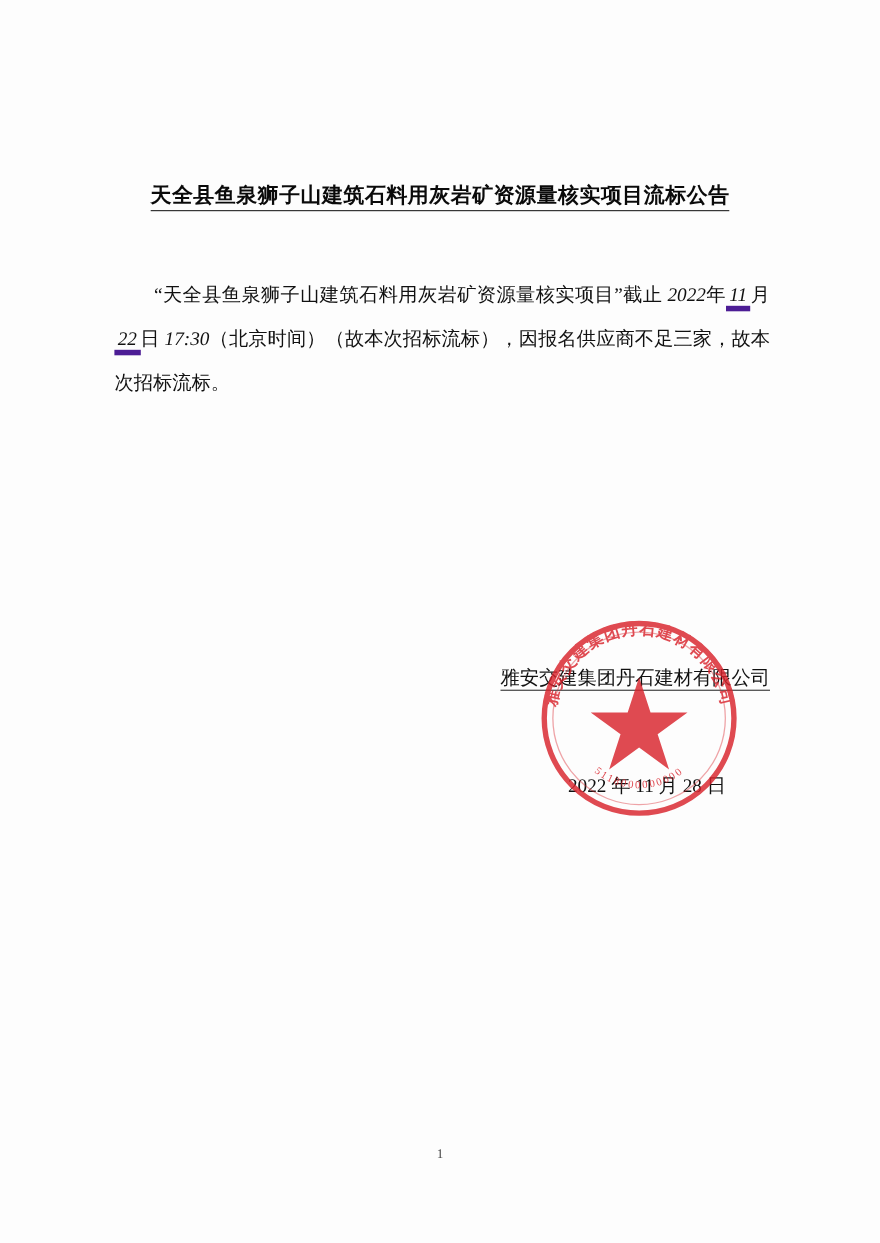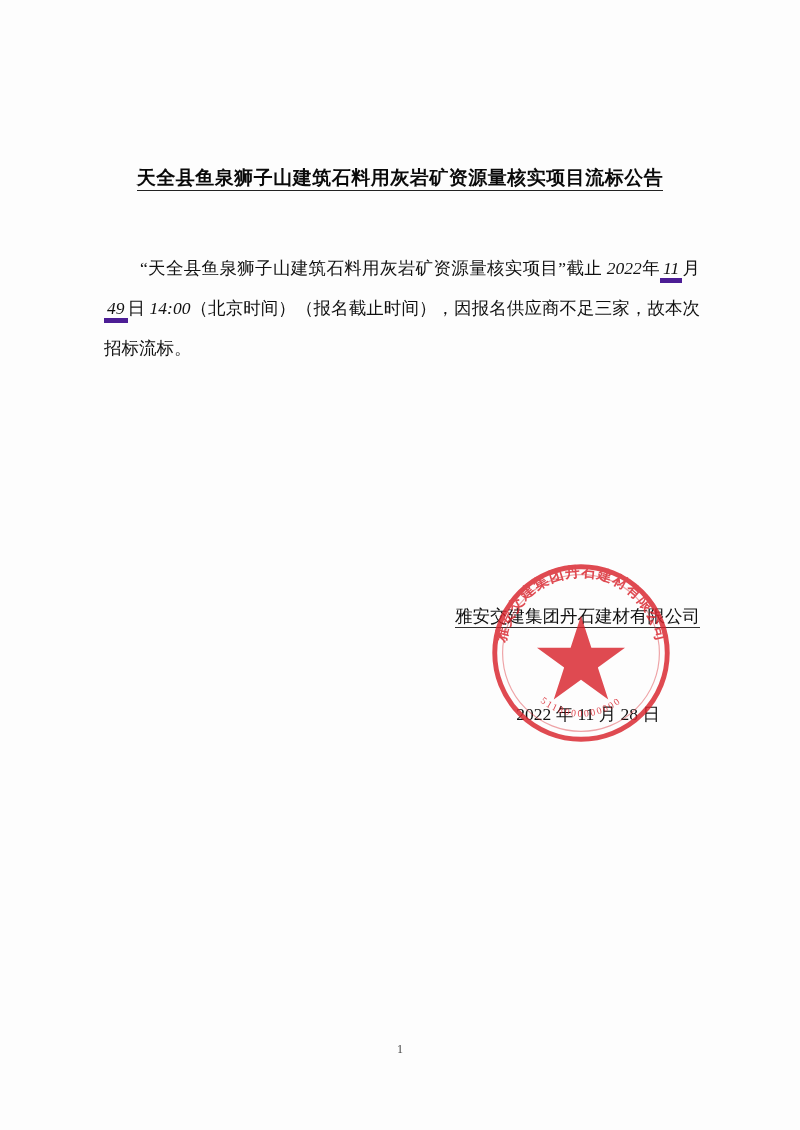--- a/index.html
+++ b/index.html
@@ -113,21 +113,21 @@
 </head>
 <body>
 
 <div class="page">
 
   <h1 class="doc-title">
     <span>天全县鱼泉狮子山建筑石料用灰岩矿资源量核实项目流标公告</span>
   </h1>
 
   <div class="body-text">
-    <span class="indent"></span><span>“天全县鱼泉狮子山建筑石料用灰岩矿资源量核实项目”</span><span>截止</span> <span class="num">2022</span><span>年</span><span class="u num">11</span><span>月</span><span class="u num">49</span><span>日</span> <span class="num">14:00</span><span>（北京时间）</span><span>（报名截止时间）</span><span>，因报名供应商不足三家，故本次招标流标。</span>
+    <span class="indent"></span><span>“天全县鱼泉狮子山建筑石料用灰岩矿资源量核实项目”</span><span>截止</span> <span class="num">2022</span><span>年</span><span class="u num">11</span><span>月</span><span class="u num">22</span><span>日</span> <span class="num">17:30</span><span>（北京时间）</span><span>（故本次招标流标）</span><span>，因报名供应商不足三家，故本次招标流标。</span>
   </div>
 
   <div class="signature">
     <span class="sig-name">雅安交建集团丹石建材有限公司</span>
   </div>
 
   <div class="sig-date">2022 年 11 月 28 日</div>
 
   <div class="seal">
     <svg viewBox="0 0 200 200" xmlns="http://www.w3.org/2000/svg">

